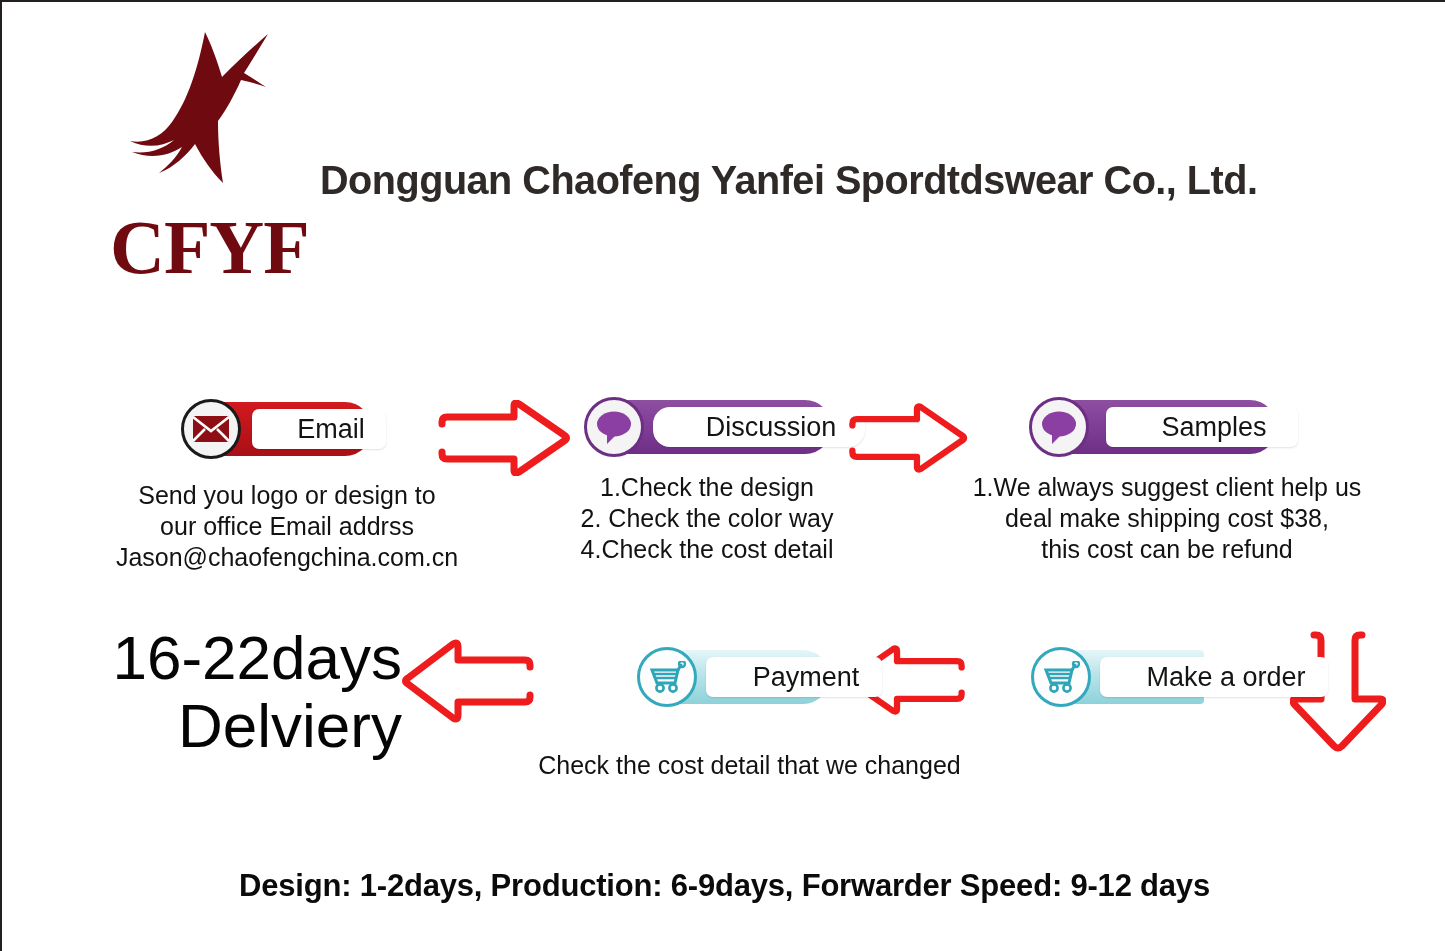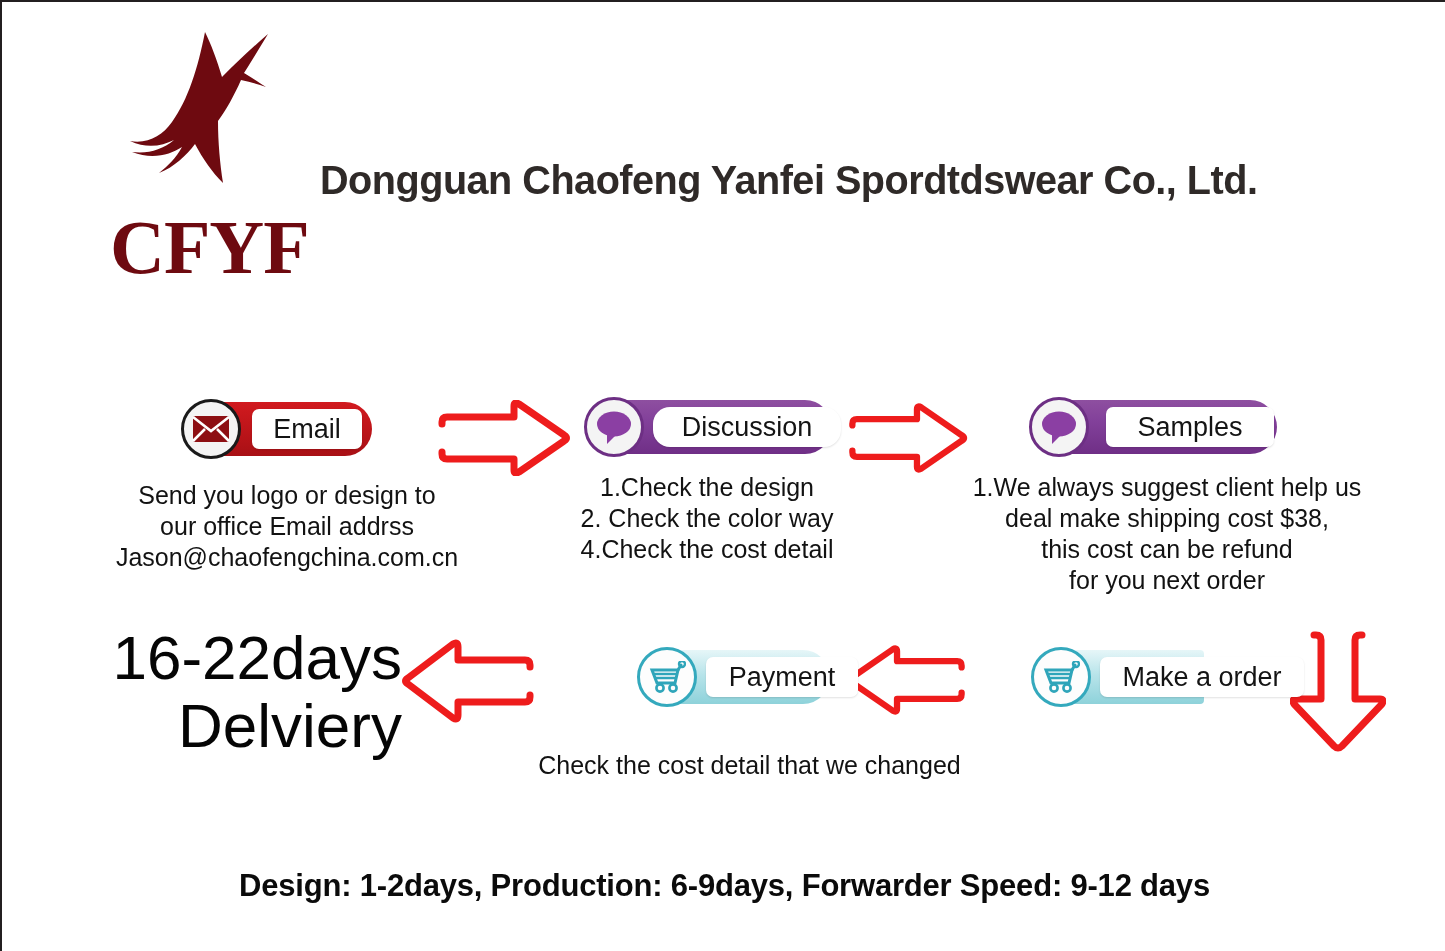--- a/index.html
+++ b/index.html
@@ -87,20 +87,21 @@
     position:absolute;
     top:7px;
     height:40px;
     background:#ffffff;
     border-radius:7px;
     display:flex; align-items:center; justify-content:center;
     font-size:27px;
     color:#141414;
     white-space:nowrap;
     box-shadow: 0 1px 2px rgba(0,0,0,0.12);
+    padding-left: 24px;
   }
 
   
   .desc {
     position:absolute;
     text-align:center;
     font-size:25px;
     line-height:31px;
     color:#121212;
   }
@@ -199,21 +200,20 @@
   <div class="desc" style="left:510px; top:470px; width:390px;">
     <div>1.Check the design</div>
     <div>2. Check the color way</div>
     <div>4.Check the cost detail</div>
   </div>
 
   <div class="desc" style="left:955px; top:470px; width:420px;">
     <div>1.We always suggest client help us</div>
     <div>deal make shipping cost $38,</div>
     <div>this cost can be refund</div>
-    <div>for you next order</div>
   </div>
 
   <svg class="arrow" style="left:1288px; top:625px;" width="96" height="126" viewBox="0 0 96 126">
     <path d="M24 8 L26 8 Q31 8 31 13 L31 72 L6 72 Q1 72 4 77 L44 119 Q48 123 52 119 L92 77
              Q95 72 90 72 L65 72 L65 13 Q65 8 70 8 L72 8" fill="none" stroke="#ee1c1c" stroke-width="7" stroke-linecap="round" stroke-linejoin="round"></path>
   </svg>
 
   <div class="pill pill-teal square-right" style="left:1032px; top:648px; width:170px;">
     <div class="pill-icon ring-teal">
       <svg width="38" height="32" viewBox="0 0 38 32">

